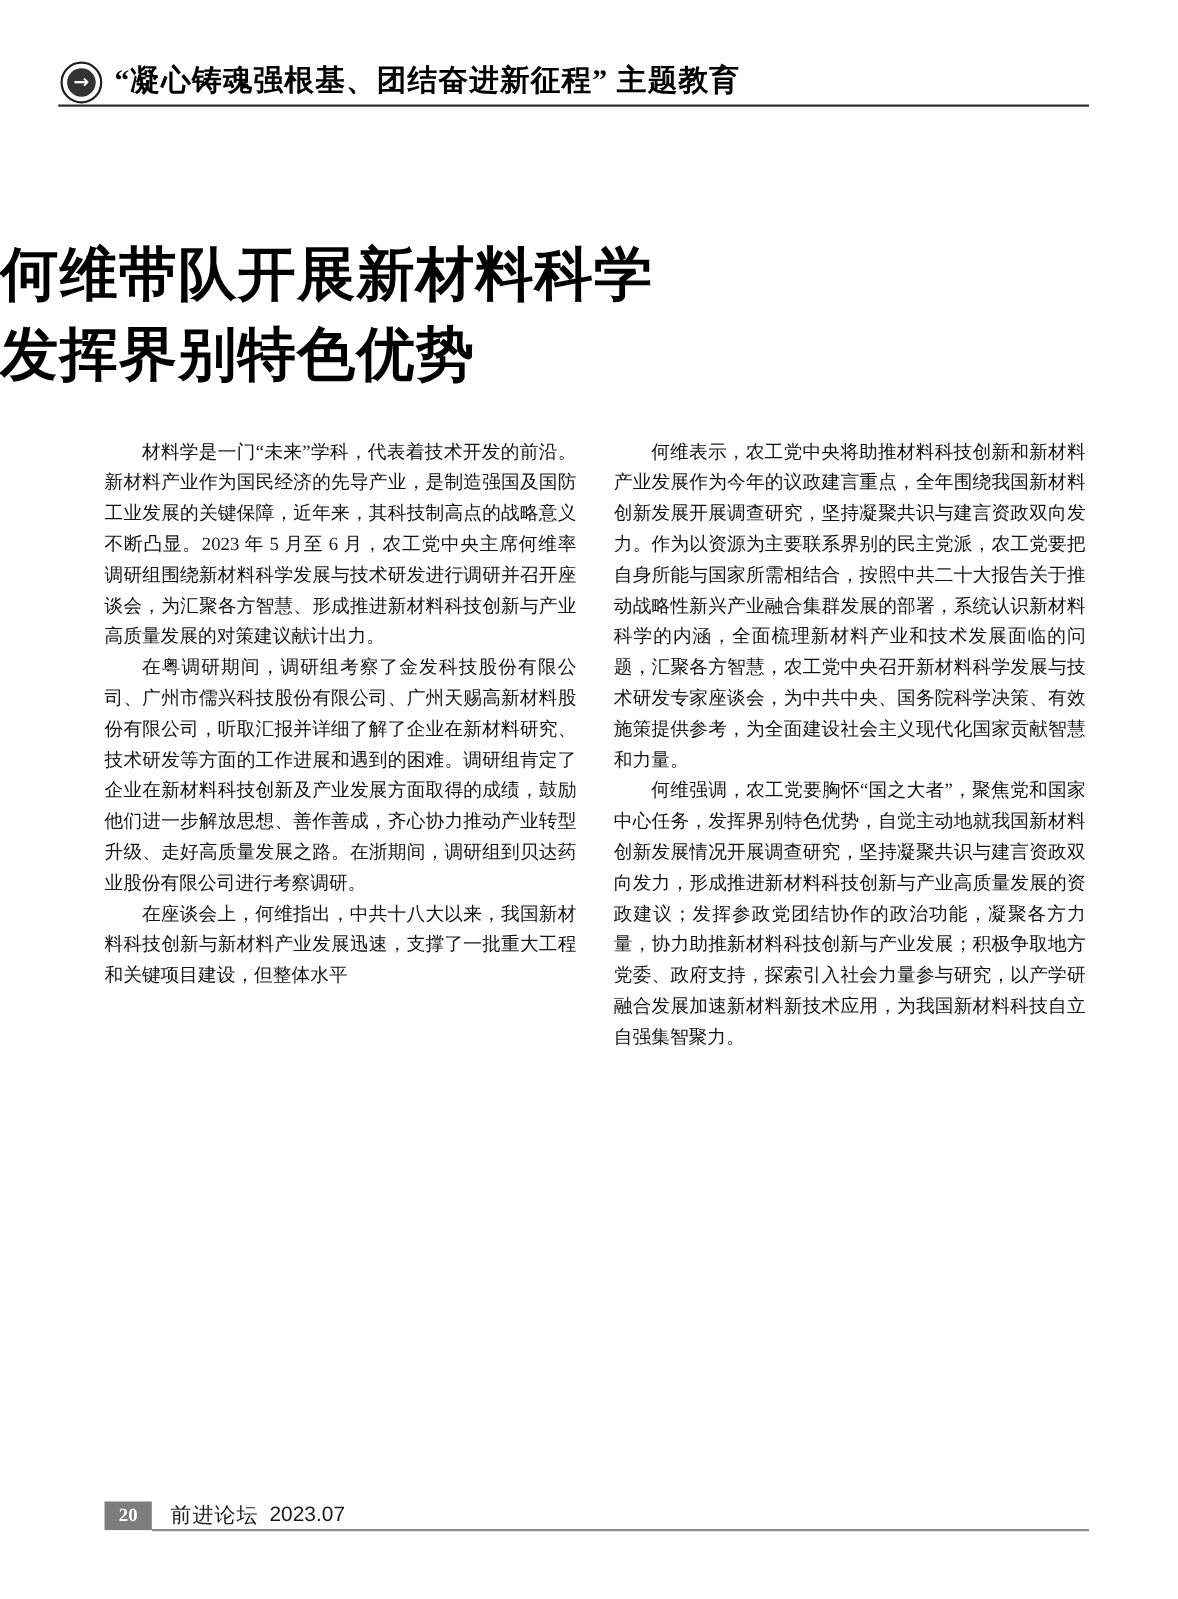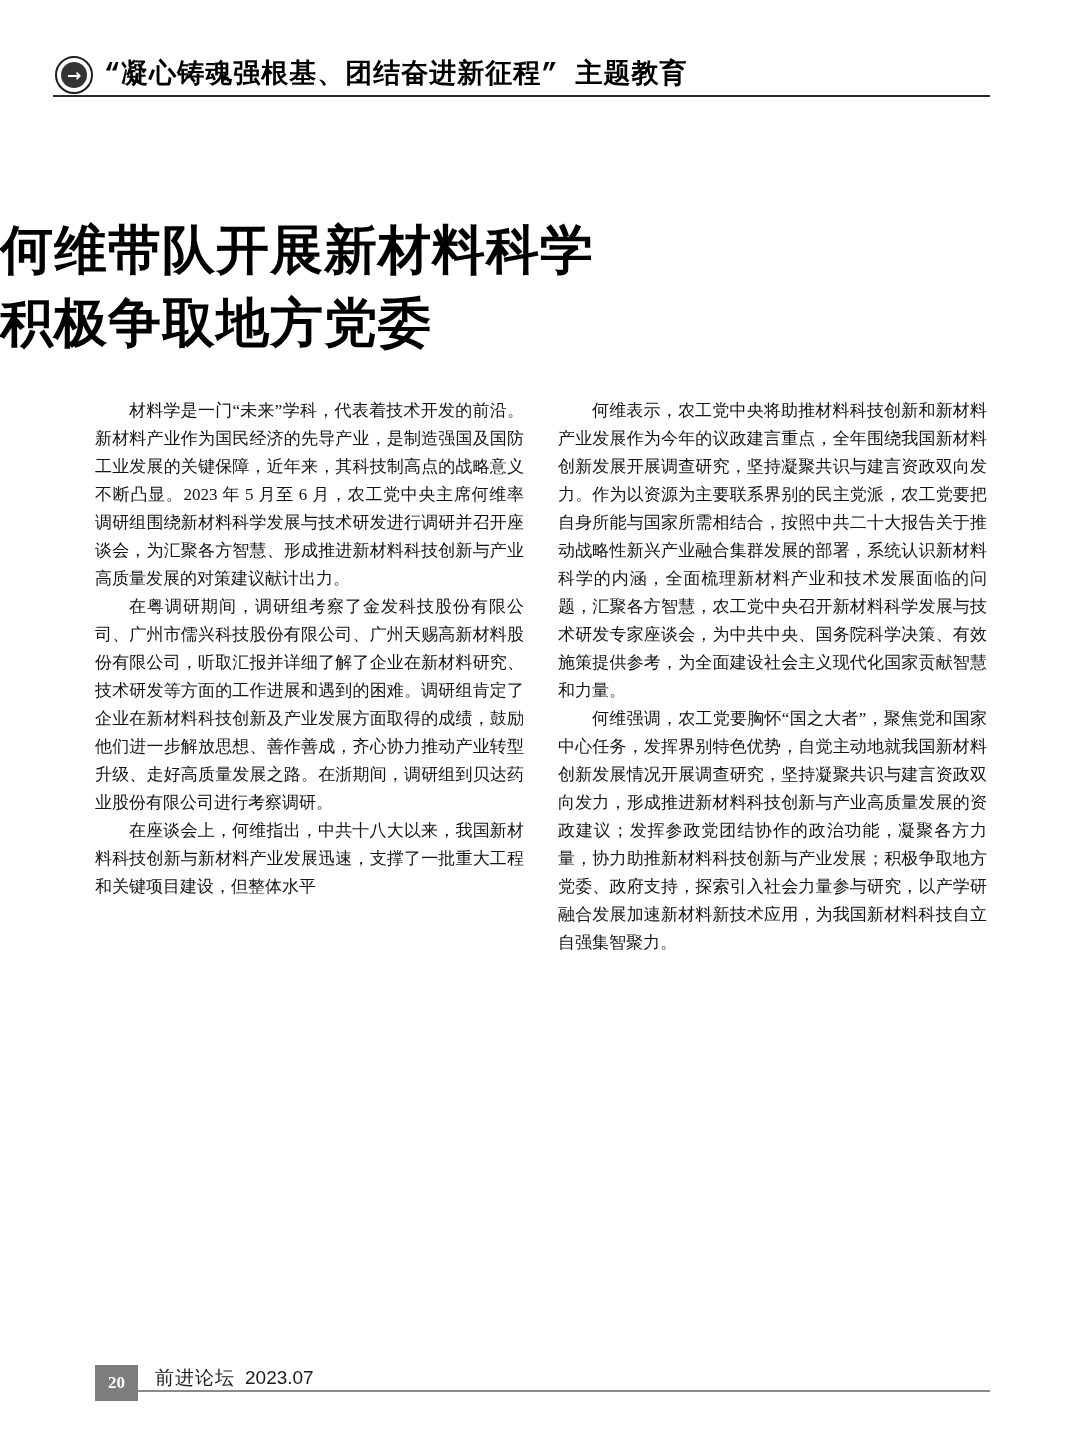--- a/index.html
+++ b/index.html
@@ -27,21 +27,21 @@
   .header-icon .inner{
     width:26px;height:26px;border-radius:50%;
     background:#333;
     display:flex;align-items:center;justify-content:center;
     color:#fff;font-size:17px;line-height:1;
     font-family:"DejaVu Sans",sans-serif;font-weight:bold;
   }
   .header-topic{
     position:absolute;left:104px;top:54px;height:38px;
     display:flex;align-items:center;
-    font-family:Liberation Mono, monospace;
+    font-family:Liberation Serif, serif;
     font-weight:bold;font-size:27px;color:#000;
     letter-spacing:1px;white-space:nowrap;
   }
   
   .title{
     position:absolute;left:0;right:0;top:213px;
     text-align:left;
     font-family:"Liberation Sans","DejaVu Sans",sans-serif;
     font-weight:900;
     font-size:53px;line-height:73px;
@@ -59,21 +59,21 @@
     text-align:justify;
     text-indent:2em;
     color:#141414;
   }
   .para.no-indent{text-indent:0;}
   
   .footer{
     position:absolute;left:95px;right:81px;top:1365px;height:27px;
   }
   .footer-pagebox{
-    position:absolute;left:0;top:0;width:43px;height:36px;
+    position:absolute;left:0;top:0;width:43px;height:26px;
     background:#7d7d7d;color:#fff;
     display:flex;align-items:center;justify-content:center;
     font-weight:bold;font-size:17px;
     font-family:"Liberation Serif","DejaVu Serif",serif;
   }
   .footer-journal{
     position:absolute;left:60px;top:0;height:26px;
     display:flex;align-items:center;
     font-size:19px;color:#1a1a1a;letter-spacing:1px;
   }
@@ -94,21 +94,21 @@
 <div class="page">
 
   <div class="header-rule"></div>
   <div class="header-icon">
     <span class="inner">→</span>
   </div>
   <div class="header-topic">“凝心铸魂强根基、团结奋进新征程” 主题教育</div>
 
   <div class="title">
     <div>何维带队开展新材料科学</div>
-    <div>积极争取地方党委</div>
+    <div>发挥界别特色优势</div>
   </div>
 
   <div class="columns">
     <div class="col" id="col-left">
         <p class="para">材料学是一门“未来”学科，代表着技术开发的前沿。新材料产业作为国民经济的先导产业，是制造强国及国防工业发展的关键保障，近年来，其科技制高点的战略意义不断凸显。2023 年 5 月至 6 月，农工党中央主席何维率调研组围绕新材料科学发展与技术研发进行调研并召开座谈会，为汇聚各方智慧、形成推进新材料科技创新与产业高质量发展的对策建议献计出力。</p>
         <p class="para">在粤调研期间，调研组考察了金发科技股份有限公司、广州市儒兴科技股份有限公司、广州天赐高新材料股份有限公司，听取汇报并详细了解了企业在新材料研究、技术研发等方面的工作进展和遇到的困难。调研组肯定了企业在新材料科技创新及产业发展方面取得的成绩，鼓励他们进一步解放思想、善作善成，齐心协力推动产业转型升级、走好高质量发展之路。在浙期间，调研组到贝达药业股份有限公司进行考察调研。</p>
         <p class="para">在座谈会上，何维指出，中共十八大以来，我国新材料科技创新与新材料产业发展迅速，支撑了一批重大工程和关键项目建设，但整体水平</p>
       </div>
     <div class="col" id="col-right">
         <p class="para">何维表示，农工党中央将助推材料科技创新和新材料产业发展作为今年的议政建言重点，全年围绕我国新材料创新发展开展调查研究，坚持凝聚共识与建言资政双向发力。作为以资源为主要联系界别的民主党派，农工党要把自身所能与国家所需相结合，按照中共二十大报告关于推动战略性新兴产业融合集群发展的部署，系统认识新材料科学的内涵，全面梳理新材料产业和技术发展面临的问题，汇聚各方智慧，农工党中央召开新材料科学发展与技术研发专家座谈会，为中共中央、国务院科学决策、有效施策提供参考，为全面建设社会主义现代化国家贡献智慧和力量。</p>

